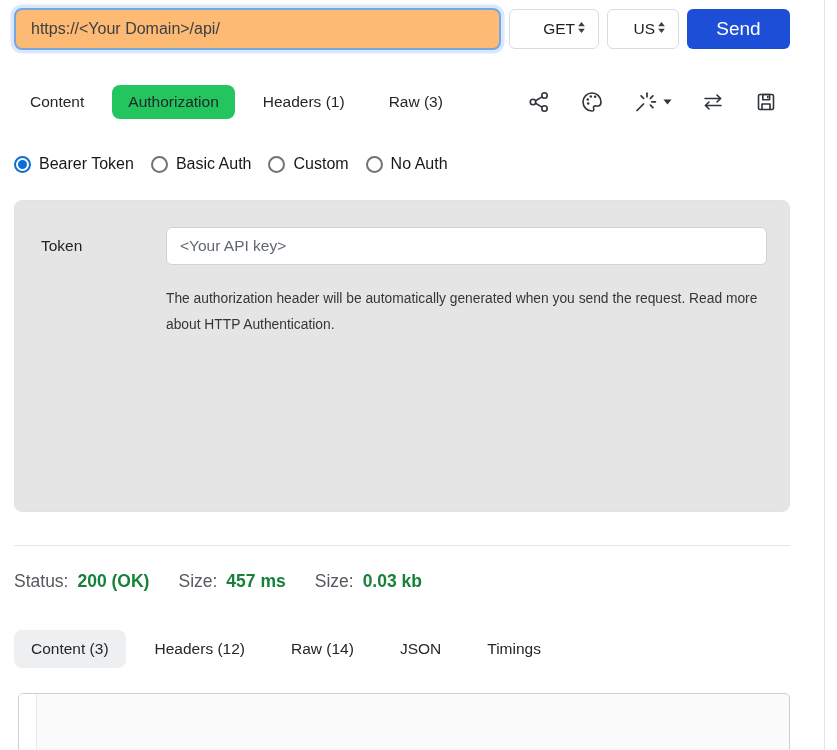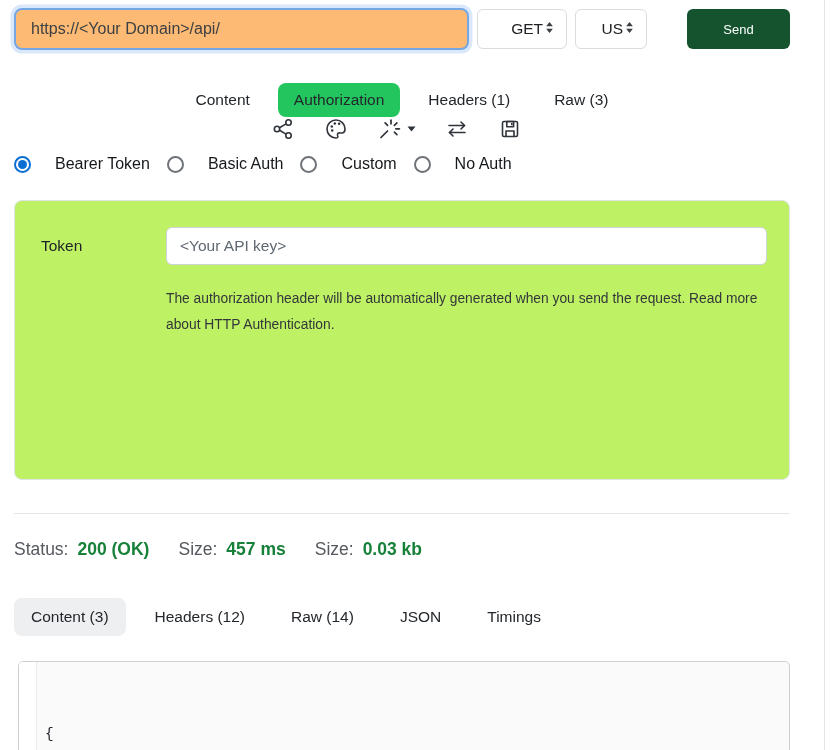--- a/index.html
+++ b/index.html
@@ -19,44 +19,44 @@
     font-family:"Liberation Sans", sans-serif; outline:none; background:#fdba74;
   }
   .select-box {
     height:40px; border:1px solid #d8dce1; border-radius:6px; background:#fff;
     display:flex; align-items:center; justify-content:flex-end;
     padding:0 10px 0 14px; font-size:15.5px; color:#202124; cursor:pointer;
   }
   .select-method { width:90px; }
   .select-region { width:72px; }
   .send-btn {
-    width:103px; height:40px; border:none; border-radius:6px; background:#14532d;
-    color:#fff; font-size:13px; font-family:"Liberation Sans", sans-serif; cursor:pointer;margin-left:32px;
-  }
-
-  
-  .tabs-row { margin-top:33px; display:flex; align-items:center; justify-content:space-between; height:37px;flex-direction:column; }
+    width:103px; height:40px; border:none; border-radius:6px; background:#1d4ed8;
+    color:#fff; font-size:19px; font-family:"Liberation Sans", sans-serif; cursor:pointer;
+  }
+
+  
+  .tabs-row { margin-top:33px; display:flex; align-items:center; justify-content:space-between; height:37px; }
   .tabs { display:flex; gap:12px; align-items:center; }
   .tab { padding:8px 16px; font-size:15.5px; color:#23272b; border-radius:8px; cursor:pointer; white-space:nowrap; }
   .tab.active { background:#22c55e; }
   .resp-tab.active { background:#edeff1; }
   .icon-bar { display:flex; align-items:center; gap:29px; padding-right:12px; }
   .icon-btn { display:flex; align-items:center; gap:4px; cursor:pointer; }
   .icon-btn svg { display:block; }
 
   
   .auth-row { margin-top:34px; display:flex; align-items:center; gap:17px; height:20px; }
-  .auth-option { display:flex; align-items:center; gap:24px; cursor:pointer; font-size:16px; color:#16181b; }
+  .auth-option { display:flex; align-items:center; gap:8px; cursor:pointer; font-size:16px; color:#16181b; }
   .radio { width:17px; height:17px; border-radius:50%; border:2px solid #6f7377; background:#fff;
            display:flex; align-items:center; justify-content:center; flex:0 0 auto; }
   .radio.selected { border-color:#0b6fd4; }
   .radio.selected::after { content:""; width:9px; height:9px; border-radius:50%; background:#0b6fd4; }
 
   
-  .panel { margin-top:26px; height:280px; border:1px solid #dfe3e7; border-radius:8px; background:#bef264; }
+  .panel { margin-top:26px; height:312px; border:1px solid #dfe3e7; border-radius:8px; background:#e5e5e5; }
   .panel-row { display:flex; align-items:flex-start; margin-top:26px; }
   .token-label { width:151px; padding-left:26px; font-size:15.5px; color:#202327; line-height:38px; }
   .token-input {
     flex:1; margin-right:22px; height:38px; border:1px solid #ced3d9; border-radius:6px;
     padding:12px 13px; font-size:15.5px; color:#3c4043; font-family:"Liberation Sans", sans-serif;
     outline:none; background:#fff;
   }
   .token-input::placeholder { color:#5f6770; opacity:1; }
   .help-text { margin:21px 30px 0 151px; font-size:13.8px; color:#33363a; line-height:25.5px; }
 

